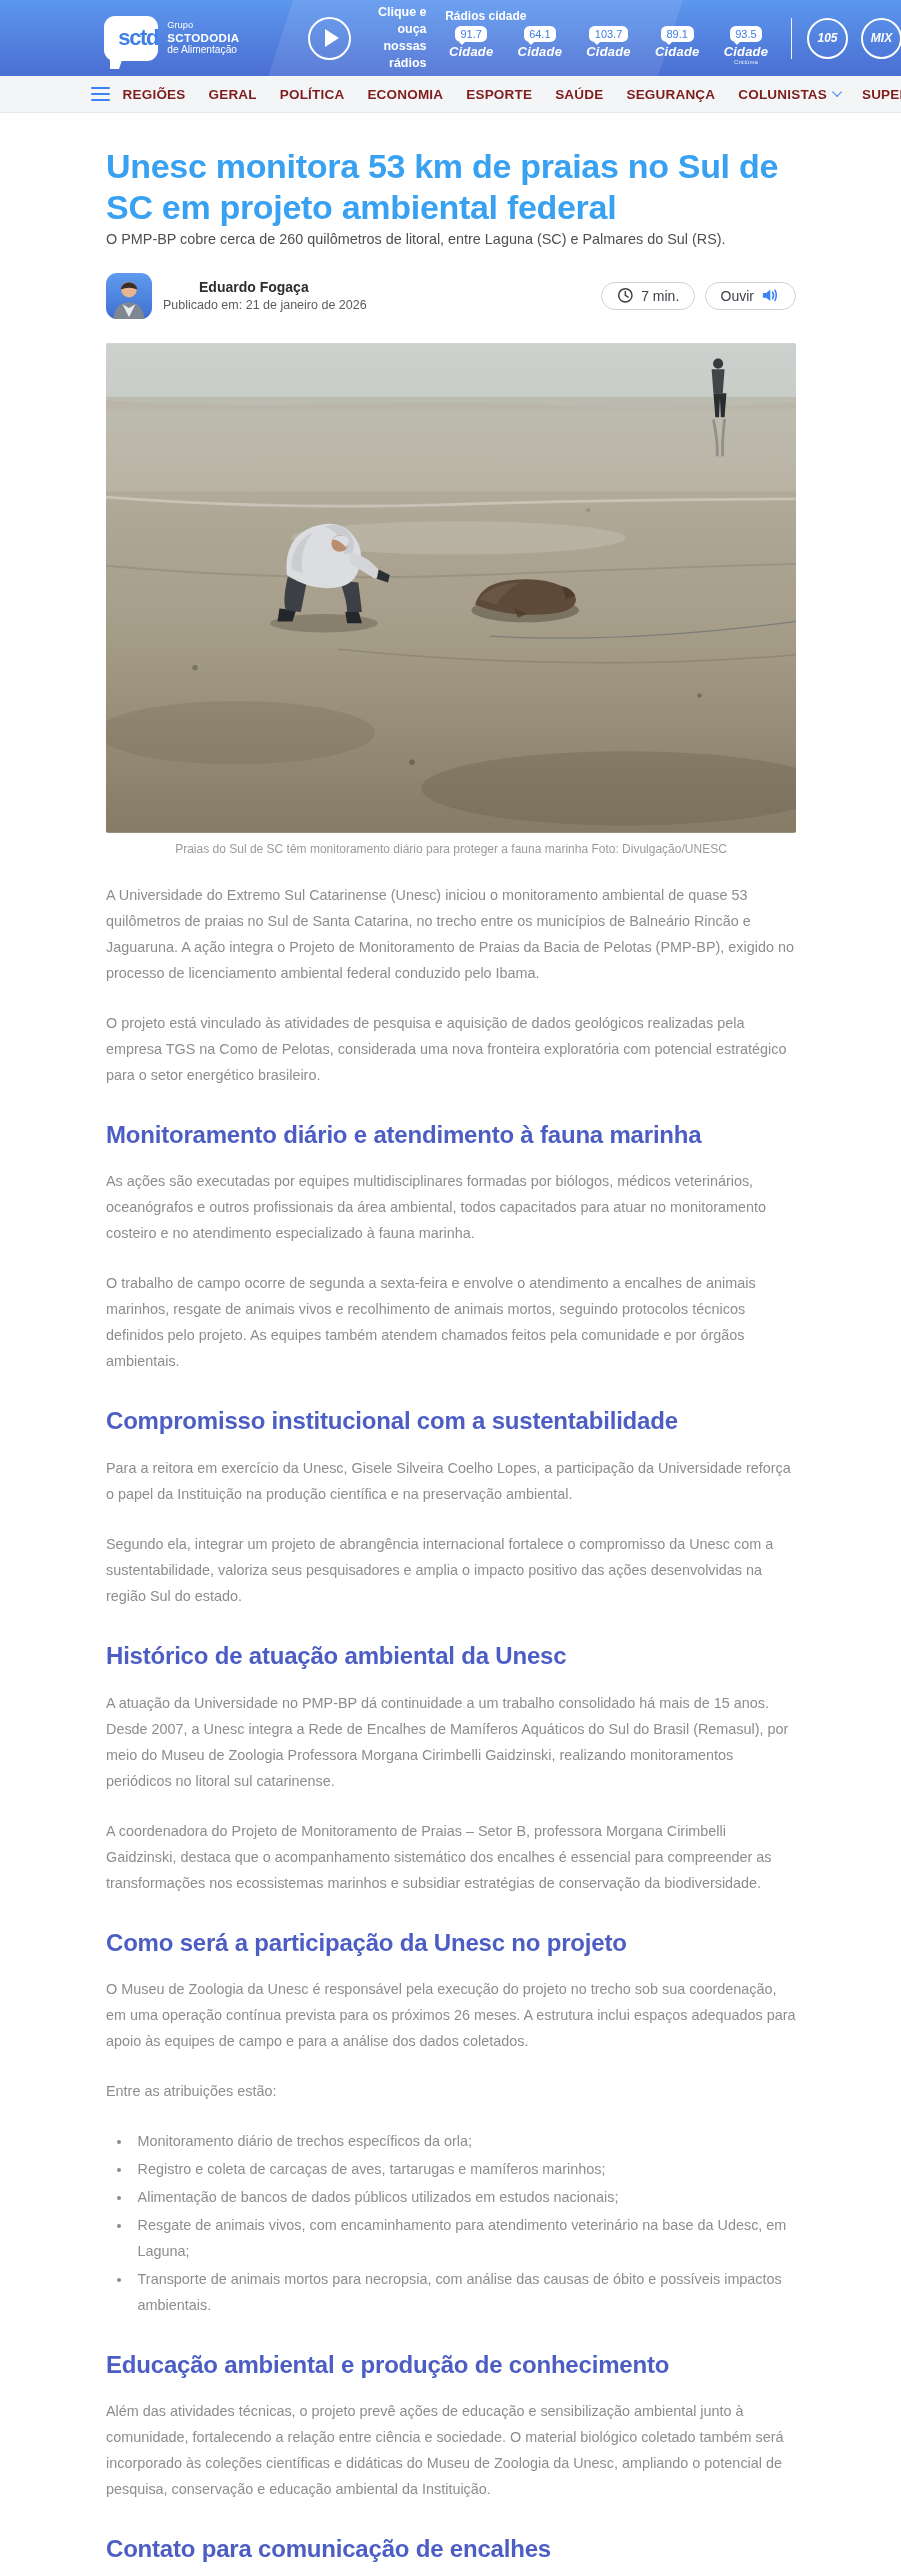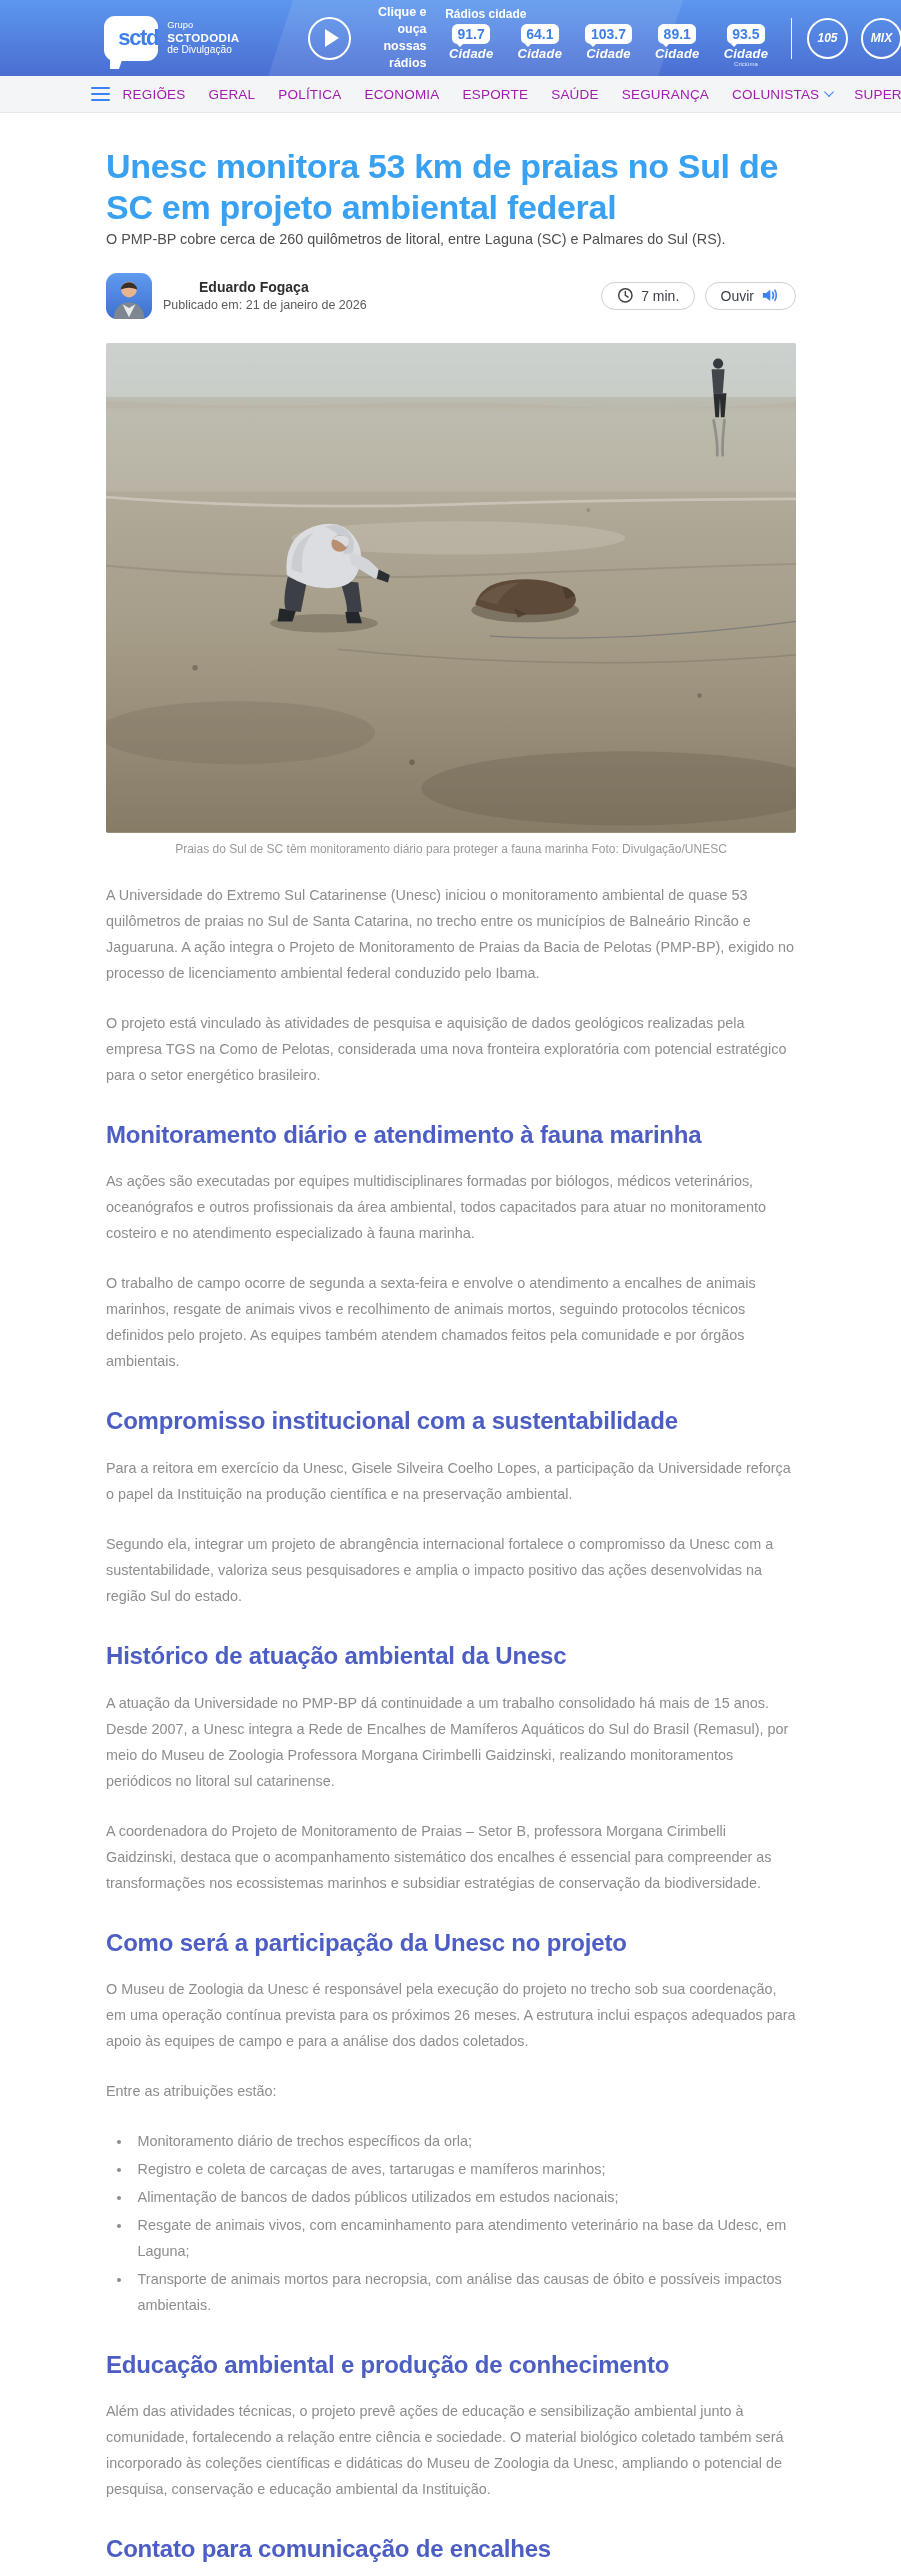--- a/index.html
+++ b/index.html
@@ -45,21 +45,21 @@
     width:0; height:0; margin-left:3.7px;
     border-left:14px solid #ffffff; border-top:9.3px solid transparent; border-bottom:9.3px solid transparent;
   }
   .radio-cta { margin-left:15px; color:#fff; font-weight:bold; font-size:12.5px; text-align:right; line-height:1.35; z-index:1; }
 
   .radios-block { margin-left:18.6px; z-index:1; }
   .radios-label { color:#fff; font-weight:bold; font-size:12px; margin-bottom:2.8px; }
   .stations { display:flex; gap:16.7px; }
   .station { display:flex; flex-direction:column; align-items:center; width:52px; cursor:pointer; }
   .station-freq {
-    background:#fff; color:var(--brand_blue); font-weight:bold; font-size:14px;
+    background:#fff; color:var(--brand_blue); font-weight:normal; font-size:11px;
     border-radius:5.6px; padding:1.9px 5.6px; position:relative; margin-bottom:2.8px;
   }
   .station-freq::after {
     content:""; position:absolute; left:4.6px; bottom:-3.7px;
     border:3.7px solid transparent; border-top-color:#fff; border-bottom-width:0;
   }
   .station-name { color:#fff; font-weight:bold; font-size:13px; letter-spacing:0.2px; font-style:italic; }
   .station-sub { color:rgba(255,255,255,.85); font-size:6px; min-height:7.4px; }
 
   .header-divider { width:1.9px; height:41px; background:rgba(255,255,255,.9); margin:0 15px 0 18.6px; z-index:1; }
@@ -71,21 +71,21 @@
   .round-logo + .round-logo { margin-left:13px; }
 
   
   .nav-bar {
     height:37px; background:#f4f5f6; border-bottom:0.9px solid #e7e8ea;
     display:flex; align-items:center; padding-left:91px; overflow:hidden; white-space:nowrap;
   }
   .hamburger { width:18.6px; display:flex; flex-direction:column; gap:3.2px; margin-right:13px; cursor:pointer; flex:0 0 auto;}
   .hamburger i { display:block; height:2.8px; border-radius:1.9px; background:var(--nav_icon_blue); }
   .nav-item {
-    color:#a21caf; font-size:13.5px; font-weight:400; letter-spacing:0.2px;
+    color:#7f1d1d; font-size:13.5px; font-weight:700; letter-spacing:0.2px;
     margin-right:23px; cursor:pointer; text-decoration:none; display:inline-flex; align-items:center;
   }
   .chev { margin-left:4.6px; width:7.4px; height:7.4px; border-right:1.9px solid var(--nav_icon_blue);
     border-bottom:1.9px solid var(--nav_icon_blue); transform:rotate(45deg) translateY(-1.9px); }
 
   
   .container { width:690px; margin:0 auto; }
   .article-title {
     margin-top:33px; color:var(--title_blue);
     font-size:34px; line-height:1.22; font-weight:bold; letter-spacing:-0.3px;
@@ -122,21 +122,21 @@
 <body>
 
 <header class="site-header">
   <div class="brand">
     <div class="logo-bubble">
       <span class="logo-text">sctd</span>
     </div>
     <div class="brand-group">
       <div class="g1">Grupo</div>
       <div class="g2">SCTODODIA</div>
-      <div class="g3">de Divulgação</div>
+      <div class="g3">de Alimentação</div>
     </div>
   </div>
 
   <div class="play-btn">
     <span class="tri"></span>
   </div>
 
   <div class="radio-cta">
     <div>Clique e</div>
     <div>ouça nossas</div>

